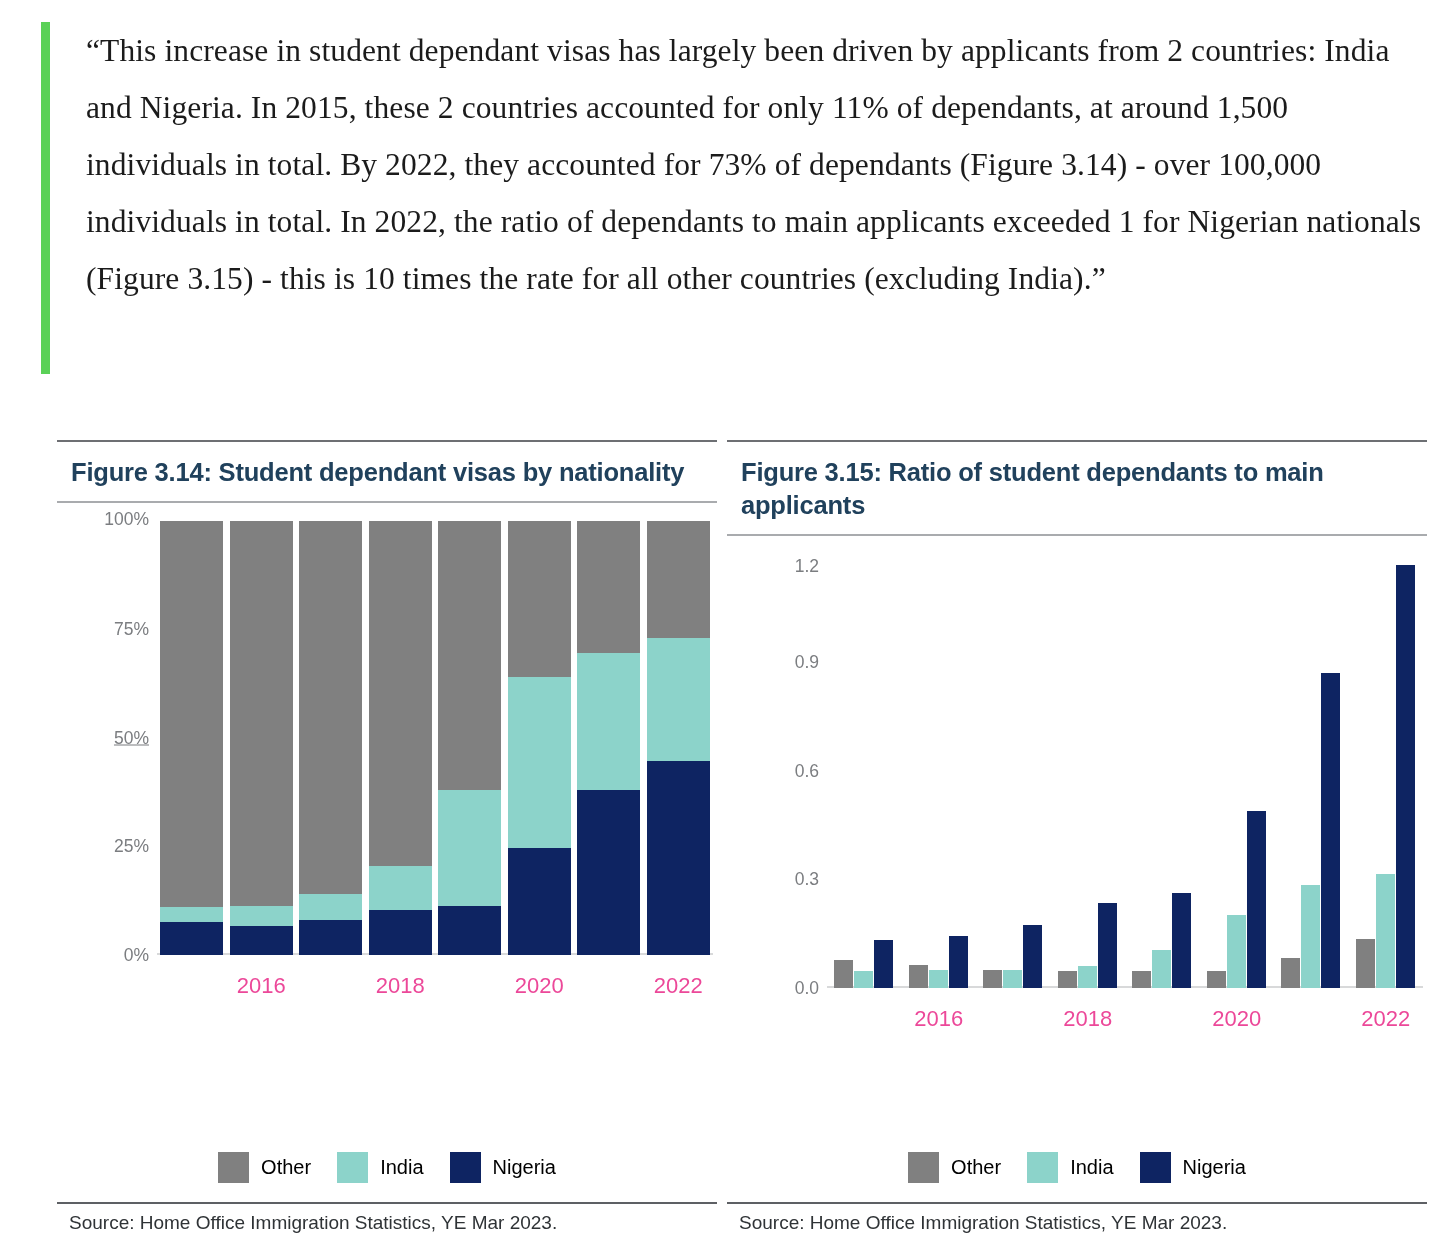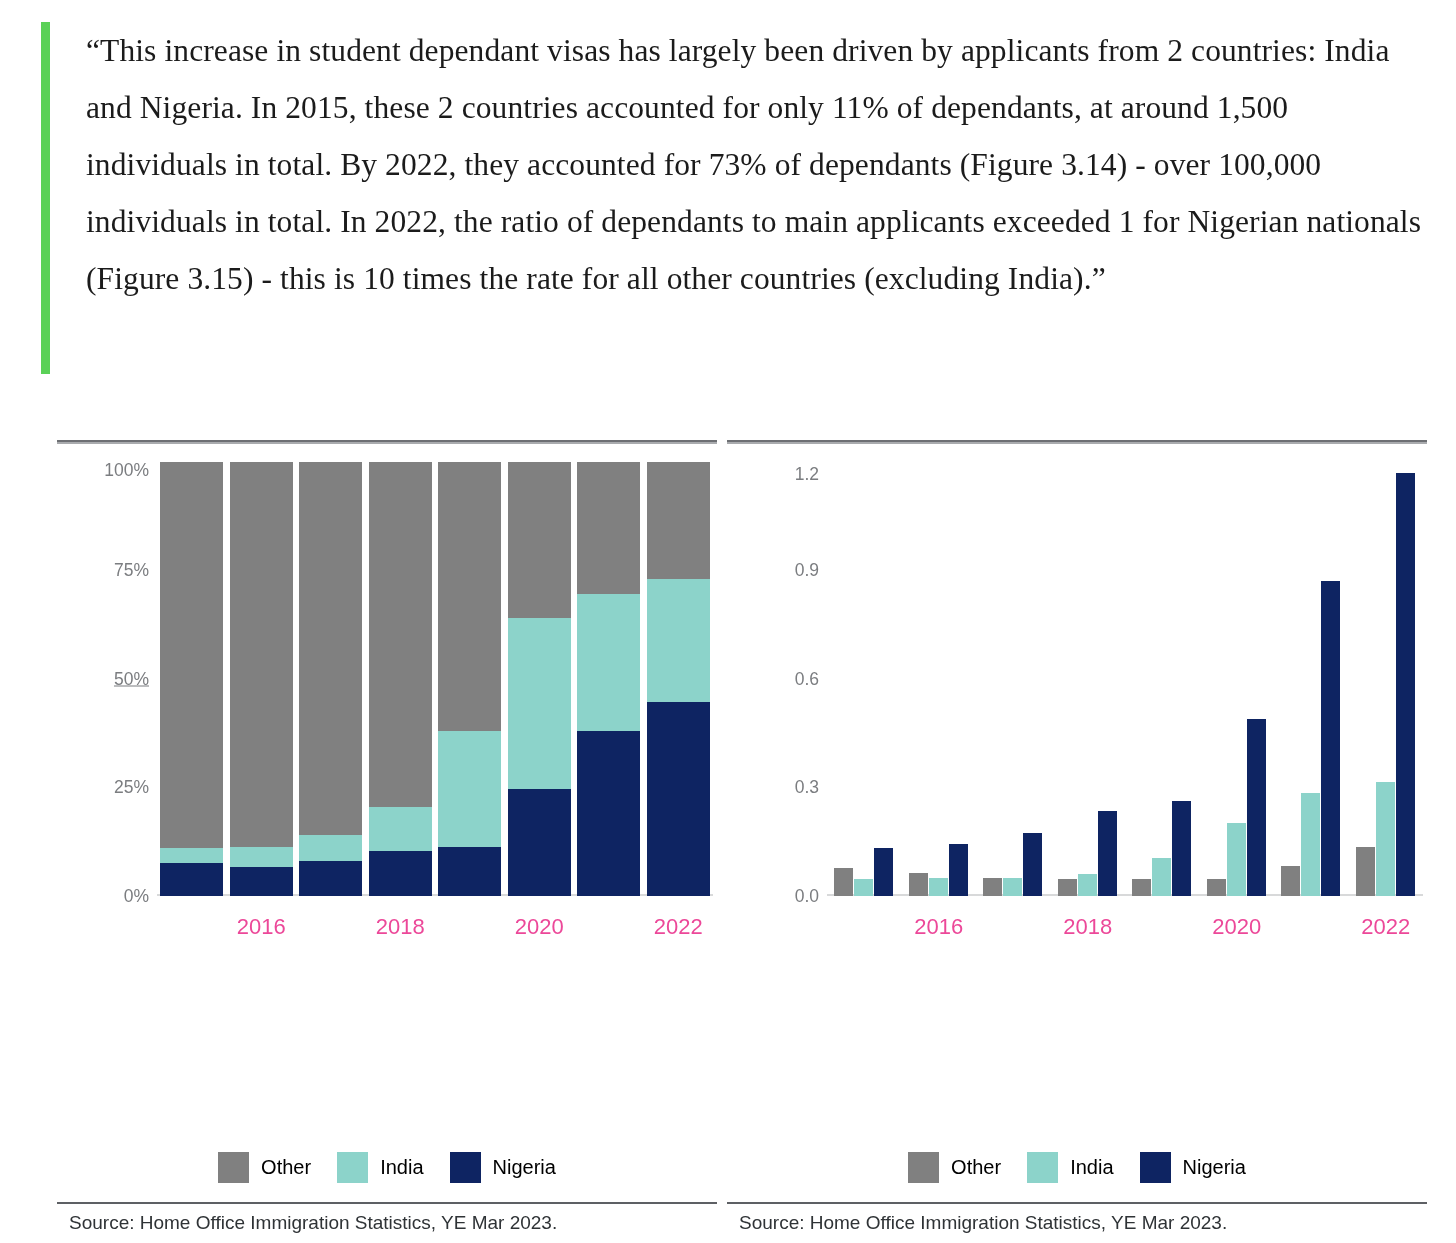--- a/index.html
+++ b/index.html
@@ -177,29 +177,30 @@
 </head>
 <body>
 
 <div class="quote-wrap">
   <div class="quote-bar"></div>
   <div class="quote-text">“This increase in student dependant visas has largely been driven by applicants from 2 countries: India and Nigeria. In 2015, these 2 countries accounted for only 11% of dependants, at around 1,500 individuals in total. By 2022, they accounted for 73% of dependants (Figure 3.14) - over 100,000 individuals in total. In 2022, the ratio of dependants to main applicants exceeded 1 for Nigerian nationals (Figure 3.15) - this is 10 times the rate for all other countries (excluding India).”</div>
 </div>
 
 <div class="figure left">
   <div class="fig-rule-top"></div>
+  <div class="fig-title">Figure 3.14: Student dependant visas by nationality</div>
   <div class="fig-rule-mid"></div>
 
   <div class="plot-area">
     <div class="yaxis" id="l-yaxis">
         <div class="ytick" style="top: 452px;">0%</div>
         <div class="ytick" style="top: 343.5px;">25%</div>
         <div class="ytick" style="top: 235px; text-decoration: underline;">50%</div>
         <div class="ytick" style="top: 126.5px;">75%</div>
-        <div class="ytick" style="top: 26px;">100%</div>
+        <div class="ytick" style="top: 16px;">100%</div>
       </div>
     <div class="baseline" style="bottom:60px"></div>
     <div class="bars-box" id="l-bars">
         <div class="stack-col" style="left: 3.475px; width: 62.55px;">
           <div class="seg" style="background: rgb(14, 36, 98); bottom: 0px; height: 32.984px;"></div>
           <div class="seg" style="background: rgb(140, 211, 202); bottom: 32.984px; height: 14.756px;"></div>
           <div class="seg" style="background: rgb(128, 128, 128); bottom: 47.74px; height: 386.26px;"></div>
         </div>
         <div class="stack-col" style="left: 72.975px; width: 62.55px;">
           <div class="seg" style="background: rgb(14, 36, 98); bottom: 0px; height: 28.644px;"></div>
@@ -258,20 +259,21 @@
         <span class="legend-swatch" style="background: rgb(14, 36, 98);"></span>
         <span class="legend-label">Nigeria</span>
       </div>
     </div>
   <div class="fig-rule-bottom" style="top:762px"></div>
   <div class="source" style="top:772px">Source: Home Office Immigration Statistics, YE Mar 2023.</div>
 </div>
 
 <div class="figure right">
   <div class="fig-rule-top"></div>
+  <div class="fig-title">Figure 3.15: Ratio of student dependants to main applicants</div>
   <div class="fig-rule-mid"></div>
 
   <div class="plot-area">
     <div class="yaxis" id="r-yaxis">
         <div class="ytick" style="top: 452px;">0.0</div>
         <div class="ytick" style="top: 343.5px;">0.3</div>
         <div class="ytick" style="top: 235px;">0.6</div>
         <div class="ytick" style="top: 126.5px;">0.9</div>
         <div class="ytick" style="top: 30px;">1.2</div>
       </div>

